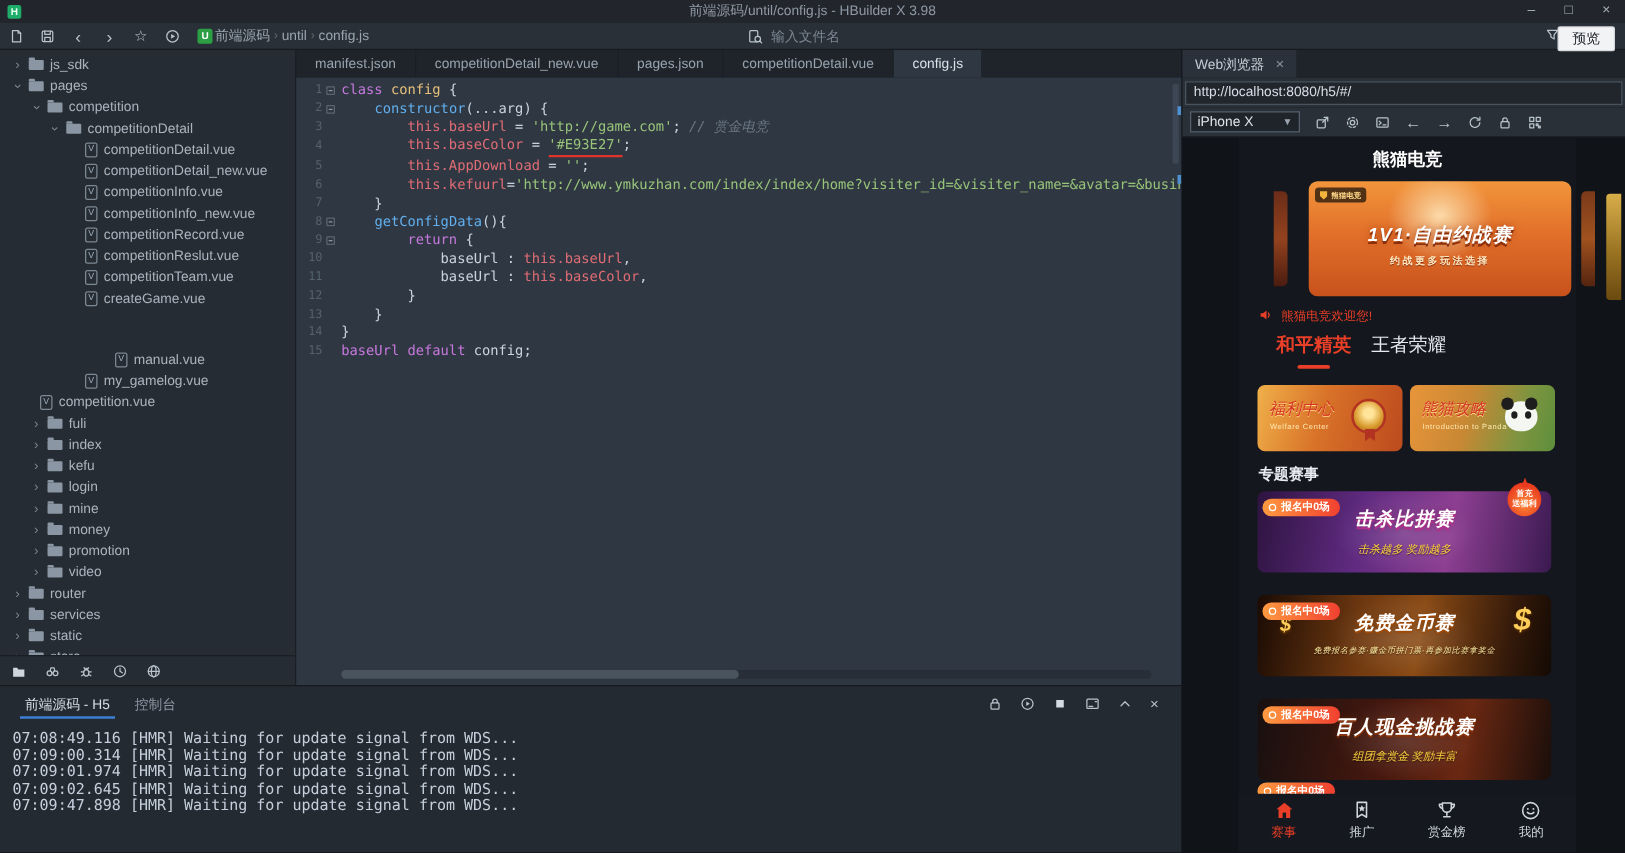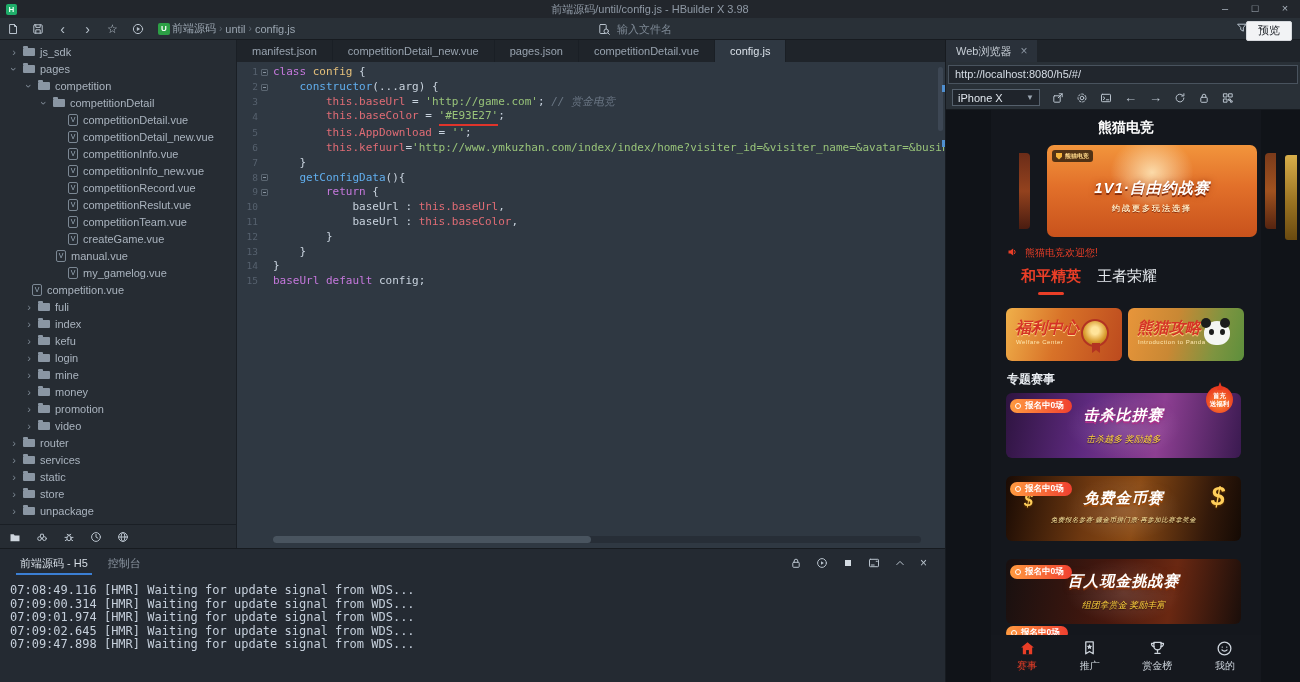--- a/index.html
+++ b/index.html
@@ -118,21 +118,21 @@
             color:#e93e27; font-size:10px; white-space:nowrap; overflow:hidden; }
   .game-tabs { position:absolute; top:157px; left:30px; display:flex; align-items:baseline; gap:16px; }
   .gtab { color:#e6eaef; font-size:15px; }
   .gtab.active { color:#e93e27; font-size:15px; font-weight:bold; position:relative; }
   .gtab.active::after { content:""; position:absolute; left:50%; transform:translateX(-50%); bottom:-9px; width:26px; height:3px;
                         background:#e93e27; border-radius:2px; }
   .cards { position:absolute; top:198px; left:15px; right:17px; display:flex; gap:6px; }
   .card { flex:1; height:53px; border-radius:6px; position:relative; overflow:hidden; }
   .card.c1 { background:linear-gradient(105deg,#f0b04a 0%,#d87228 45%,#bc4a1e 100%); }
   .card.c2 { background:linear-gradient(105deg,#e8953a 0%,#c98834 40%,#7e9440 75%,#5d8f3c 100%); }
-  .card-title { position:absolute; left:9px; top:10px; font-size:16px; font-weight:700; font-style:italic; color:#d53326;
+  .card-title { position:absolute; left:9px; top:10px; font-size:13px; font-weight:400; font-style:italic; color:#d53326;
                 text-shadow:0 1px 0 #ffd98a; white-space:nowrap; }
   .card-sub { position:absolute; left:10px; top:31px; font-size:6px; color:#ffe9b0; letter-spacing:.5px; white-space:nowrap; }
   .medal { position:absolute; right:13px; top:11px; width:28px; height:28px; border-radius:50%;
            background:radial-gradient(circle at 50% 40%, #ffe49a 20%, #d89a2c 60%, #9a5c12); border:2px solid #b33322; }
   .medal::after { content:""; position:absolute; left:9px; top:22px; width:8px; height:10px; background:#b33322;
                   clip-path:polygon(0 0,100% 0,100% 100%,50% 70%,0 100%); }
   .panda { position:absolute; right:14px; top:13px; width:26px; height:24px; border-radius:50% 50% 46% 46%; background:#f4f6f2; }
   .panda::before { content:""; position:absolute; left:-3px; top:-3px; width:10px; height:10px; border-radius:50%;
                    background:#1c1d1c; box-shadow:19px 0 0 #1c1d1c; }
   .panda::after { content:""; position:absolute; left:5px; top:8px; width:5px; height:6px; border-radius:50%;
@@ -320,21 +320,21 @@
               <div class="tree-row" style="padding-left: 55px;">
                 <span class="chev"></span>
                 <span class="ico-vue">V</span>
                 <span>competitionTeam.vue</span>
               </div>
               <div class="tree-row" style="padding-left: 55px;">
                 <span class="chev"></span>
                 <span class="ico-vue">V</span>
                 <span>createGame.vue</span>
               </div>
-              <div class="tree-row" style="padding-left: 43px;">
+              <div class="tree-row" style="padding-left: 79px; margin-top: 32px;">
                 <span class="chev"></span>
                 <span class="ico-vue">V</span>
                 <span>manual.vue</span>
               </div>
               <div class="tree-row" style="padding-left: 55px;">
                 <span class="chev"></span>
                 <span class="ico-vue">V</span>
                 <span>my_gamelog.vue</span>
               </div>
               <div class="tree-row" style="padding-left: 19px;">

